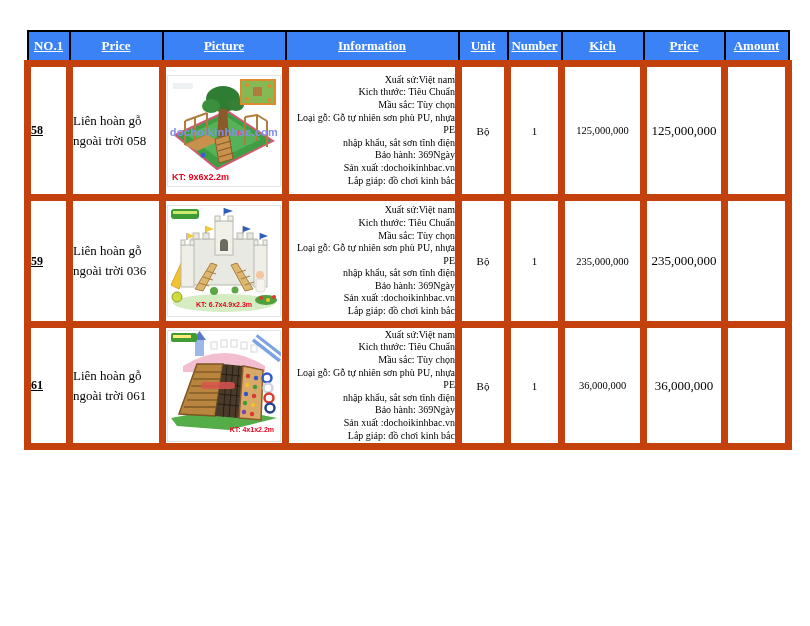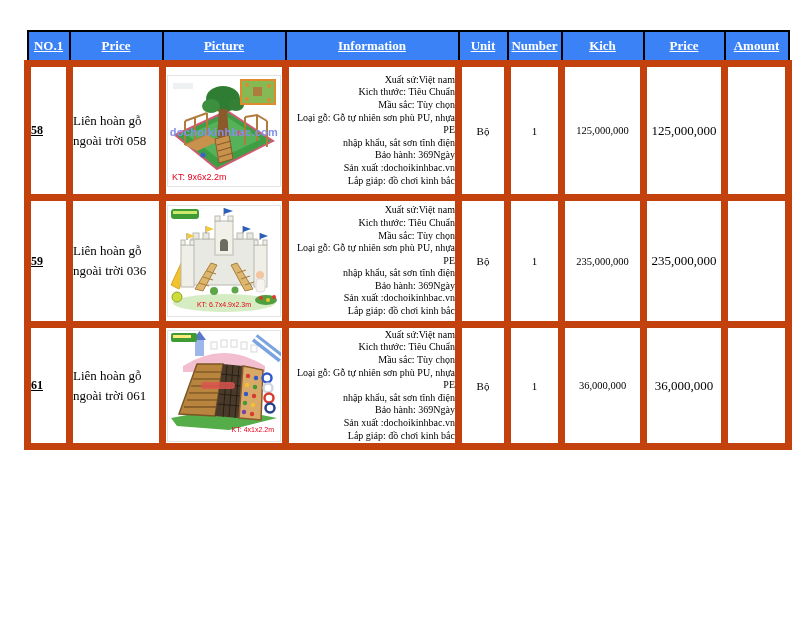--- a/index.html
+++ b/index.html
@@ -23,21 +23,21 @@
   td.unit, td.num { text-align:center; font-size:11px;margin-top:32px; }
   td.price { text-align:center; font-size:10.5px; }
   td.amount { text-align:center; font-size:13px; }
   td.remark { font-size:10px; }
 
   .pic { position:relative; width:114px; height:112px; margin:0 auto; }
   .pic svg { position:absolute; left:0; top:0; width:114px; height:112px; }
   .wm { position:absolute; left:0; right:0; top:46%; text-align:center;
         color:#8490e6; font-size:11px; font-weight:bold;
         font-family:"Liberation Sans", sans-serif; letter-spacing:0.3px; }
-  .kt { position:absolute; color:#e8001c; font-weight:normal;
+  .kt { position:absolute; color:#e8001c; font-weight:bold;
         font-family:"Liberation Sans", sans-serif;margin-top:8px; }
   .kt-a { left:5px; bottom:5px; font-size:9px; }
   .kt-b { left:0; right:0; bottom:9px; text-align:center; font-size:7px; }
   .kt-c { right:7px; bottom:9px; font-size:7px; }
 </style>
 </head>
 <body>
 
 <div class="sheet">
 <table class="quote">

